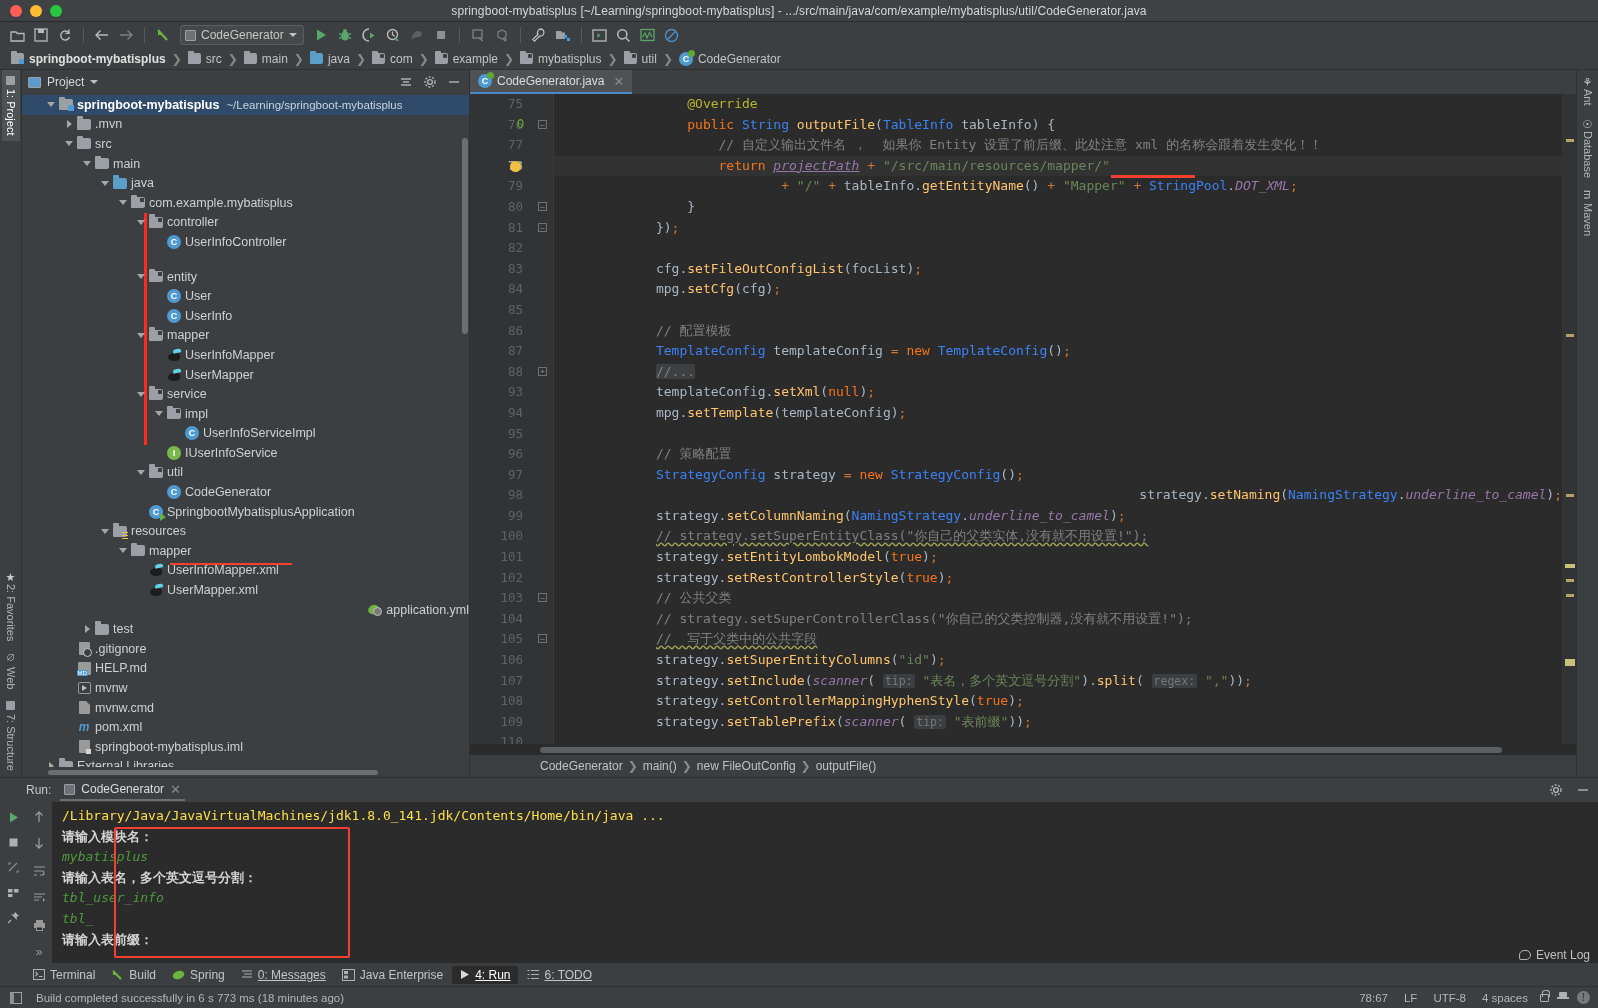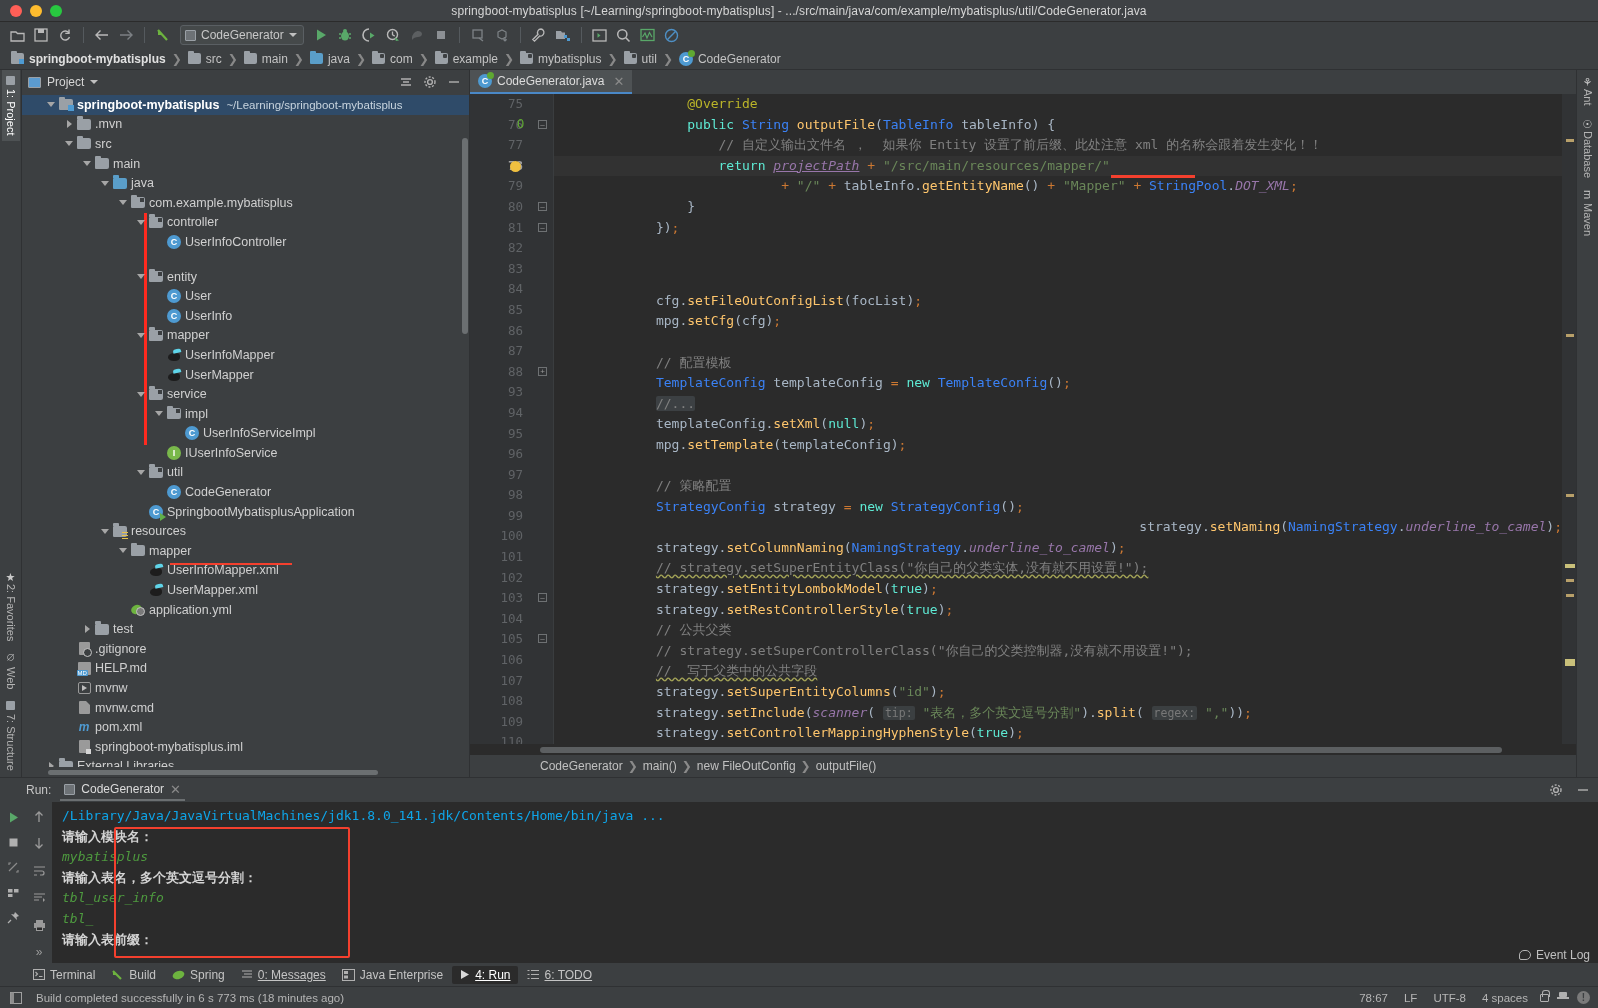--- a/index.html
+++ b/index.html
@@ -155,21 +155,21 @@
   .fold-col { width: 22px; background: #313335; flex: 0 0 22px; border-right: 1px solid #3a3d3f; position: relative;}
   .code { flex: 1 1 auto; position: relative; overflow: hidden; padding-left: 8px; }
   .ln {
     height: 20.6px; line-height: 20.6px; font-family: "DejaVu Sans Mono", monospace;
     font-size: 13px; white-space: pre; color: #a9b7c6;
   }
   .gline { height: 20.6px; line-height: 20.6px; text-align: right; padding-right: 9px;
     font-family:"DejaVu Sans Mono", monospace; font-size: 12.5px; color: #606366; }
   .gline.cur { color: #a4a3a3; font-weight: bold; }
   .row-hl { position: absolute; left: 0; right: 0; background: #323232; }
-  .kw { color: #5eead4; text-align: right; } .str { color: #6a8759; } .cmt { color: #808080; } .fn { color: #ffc66d; } .fld { color: #9876aa; font-style: italic; }
+  .kw { color: #f97316; text-align: right; } .str { color: #6a8759; } .cmt { color: #808080; } .fn { color: #ffc66d; } .fld { color: #9876aa; font-style: italic; }
   .ann { color: #bbb529; } .cls { color: #3b82f6; } .sem { color: #cc7832; }
   .param-hint { background: #3b3f41; color: #787878; border-radius: 2px; padding: 0 2px; font-size: 11.5px; }
   .link-u { color: #9876aa; text-decoration: underline; font-style: italic; }
   .fold-ph { background: #3c4043; color: #808080; border-radius: 2px; }
   .warn-u { text-decoration: underline; text-decoration-style: wavy; text-decoration-color: #a5a557; }
   .bulb { position: absolute; width: 11px; height: 11px; border-radius: 50%; background: #f0c040; }
   .ovr-mark { position:absolute; color:#5fa832; font-size:12px; font-family:"DejaVu Sans Mono", monospace; }
   .fold-minus { width:9px;height:9px;border:1px solid #6e7173;color:#9a9a9a;font-size:8px;line-height:7px;text-align:center;background:#313335; }
 
   .rightmark { width: 14px; background:#313335; flex: 0 0 14px; position: relative; }
@@ -188,21 +188,21 @@
   .runpanel { height: 186px; background:#3c3f41; display:flex; flex-direction:column; flex: 0 0 186px; border-top:1px solid #2f3133; }
   .run-header { height: 24px; display:flex; align-items:center; padding-left: 26px; gap: 9px; }
   .run-label { font-size: 12px; color:#c6c6c6; }
   .run-tab { display:flex; align-items:center; gap:6px; font-size:12px; color:#dcdcdc; padding: 2px 4px; border-bottom:2px solid #6b6f71;}
   .run-tab .x { color:#8a8a8a; font-size: 13px;}
   .run-spacer { flex:1; }
   .run-body { flex:1; display:flex; min-height:0; }
   .run-gutter { width: 26px; display:flex; flex-direction:column; align-items:center; gap:3px; padding-top:4px; flex:0 0 26px; }
   .run-gutter2 { width: 26px; display:flex; flex-direction:column; align-items:center; gap:6px; padding-top:4px; flex:0 0 26px;}
   .console { flex:1; background:#2b2b2b; position:relative; overflow:hidden; padding: 4px 0 0 10px; }
-  .cline { font-family:"DejaVu Sans Mono", monospace; font-size: 13px; line-height: 20.6px; color:#0ea5e9; white-space: pre; }
+  .cline { font-family:"DejaVu Sans Mono", monospace; font-size: 13px; line-height: 20.6px; color:#fde047; white-space: pre; }
   .cline.inp { color:#4e9a3f; font-style: italic; }
   .cline.cn { font-family:"Liberation Sans", sans-serif; font-weight:bold; color:#d4d4d4; font-size:13px;}
   .redbox { position:absolute; border:2.5px solid #f4402e; border-radius: 2px; }
 
   
   .btabs { height: 23px; background:#3c3f41; display:flex; align-items:center; gap: 2px; padding-left: 26px; flex: 0 0 23px; }
   .btab { display:flex; align-items:center; gap:5px; font-size:12px; color:#c4c4c4; padding: 2px 7px; border-radius:2px;}
   .btab.active { background:#2b2b2b; color:#ffffff; }
   .underk { text-decoration: underline; }
   .statusbar { height: 22px; background:#3c3f41; display:flex; align-items:center; padding: 0 8px; gap:8px; font-size:11.5px; color:#b5b5b5; flex:0 0 22px; border-top:1px solid #2f3133;}
@@ -668,21 +668,21 @@
           <div class="trow" style="padding-left: 112px;">
             <span class="tw"></span>
             <span class="ticon">
               <span class="ic-bird">
                 <span class="b1"></span>
                 <span class="b2"></span>
               </span>
             </span>
             <span class="tlabel">UserMapper.xml</span>
           </div>
-          <div class="trow" style="padding-left: 94px;">
+          <div class="trow" style="padding-left: 94px; justify-content: flex-end;">
             <span class="tw"></span>
             <span class="ticon">
               <span class="ic-yml"></span>
             </span>
             <span class="tlabel">application.yml</span>
           </div>
           <div class="trow" style="padding-left: 58px;">
             <span class="tw">
               <span class="tri-r"></span>
             </span>
@@ -842,21 +842,21 @@
           <div class="code" id="code">
             <div class="ln" style="position: relative;">                <span class="ann">@Override</span></div>
             <div class="ln" style="position: relative;">                <span class="kw">public</span> <span class="cls">String</span> <span class="fn">outputFile</span>(<span class="cls">TableInfo</span> tableInfo) {</div>
             <div class="ln" style="position: relative;">                    <span class="cmt">// 自定义输出文件名 ，  如果你 Entity 设置了前后缀、此处注意 xml 的名称会跟着发生变化！！</span></div>
             <div class="row-hl" style="top: 61.8px; height: 20.6px;"></div>
             <div class="ln" style="position: relative;">                    <span class="kw">return</span> <span class="link-u">projectPath</span> <span class="sem">+</span> <span class="str">"/src/main/resources/mapper/"</span></div>
             <div class="ln" style="position: relative;">                            <span class="sem">+</span> <span class="str">"/"</span> <span class="sem">+</span> tableInfo.<span class="fn">getEntityName</span>() <span class="sem">+</span> <span class="str">"Mapper"</span> <span class="sem">+</span> <span class="cls">StringPool</span>.<span class="fld">DOT_XML</span><span class="sem">;</span></div>
             <div class="ln" style="position: relative;">                }</div>
             <div class="ln" style="position: relative;">            })<span class="sem">;</span></div>
             <div class="ln" style="position: relative;"></div>
-            <div class="ln" style="position: relative; margin-top: 32px;">            cfg.<span class="fn">setFileOutConfigList</span>(focList)<span class="sem">;</span></div>
+            <div class="ln" style="position: relative;">            cfg.<span class="fn">setFileOutConfigList</span>(focList)<span class="sem">;</span></div>
             <div class="ln" style="position: relative;">            mpg.<span class="fn">setCfg</span>(cfg)<span class="sem">;</span></div>
             <div class="ln" style="position: relative;"></div>
             <div class="ln" style="position: relative;">            <span class="cmt">// 配置模板</span></div>
             <div class="ln" style="position: relative;">            <span class="cls">TemplateConfig</span> templateConfig <span class="sem">=</span> <span class="kw">new</span> <span class="cls">TemplateConfig</span>()<span class="sem">;</span></div>
             <div class="ln" style="position: relative;">            <span class="fold-ph">//...</span></div>
             <div class="ln" style="position: relative;">            templateConfig.<span class="fn">setXml</span>(<span class="kw">null</span>)<span class="sem">;</span></div>
             <div class="ln" style="position: relative;">            mpg.<span class="fn">setTemplate</span>(templateConfig)<span class="sem">;</span></div>
             <div class="ln" style="position: relative;"></div>
             <div class="ln" style="position: relative;">            <span class="cmt">// 策略配置</span></div>
             <div class="ln" style="position: relative;">            <span class="cls">StrategyConfig</span> strategy <span class="sem">=</span> <span class="kw">new</span> <span class="cls">StrategyConfig</span>()<span class="sem">;</span></div>

